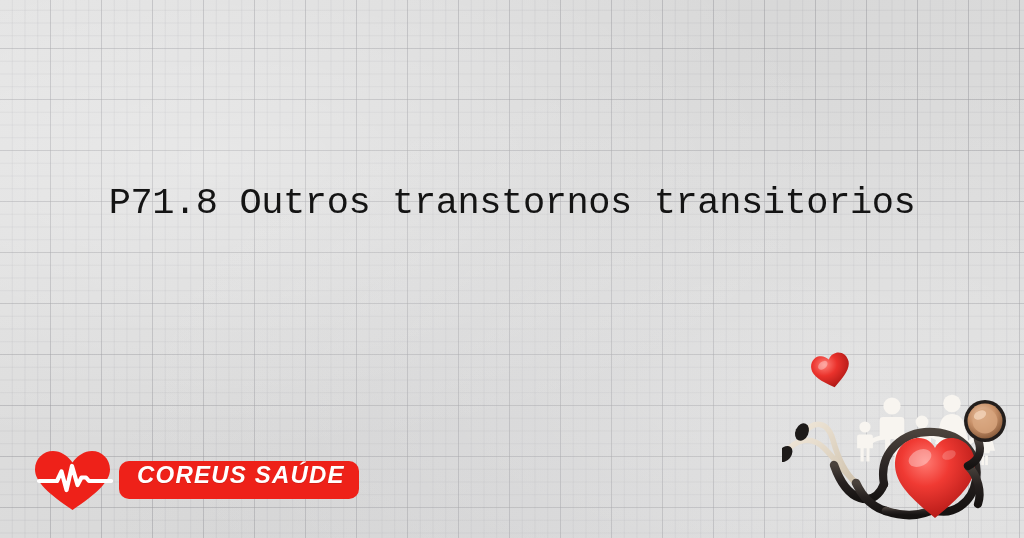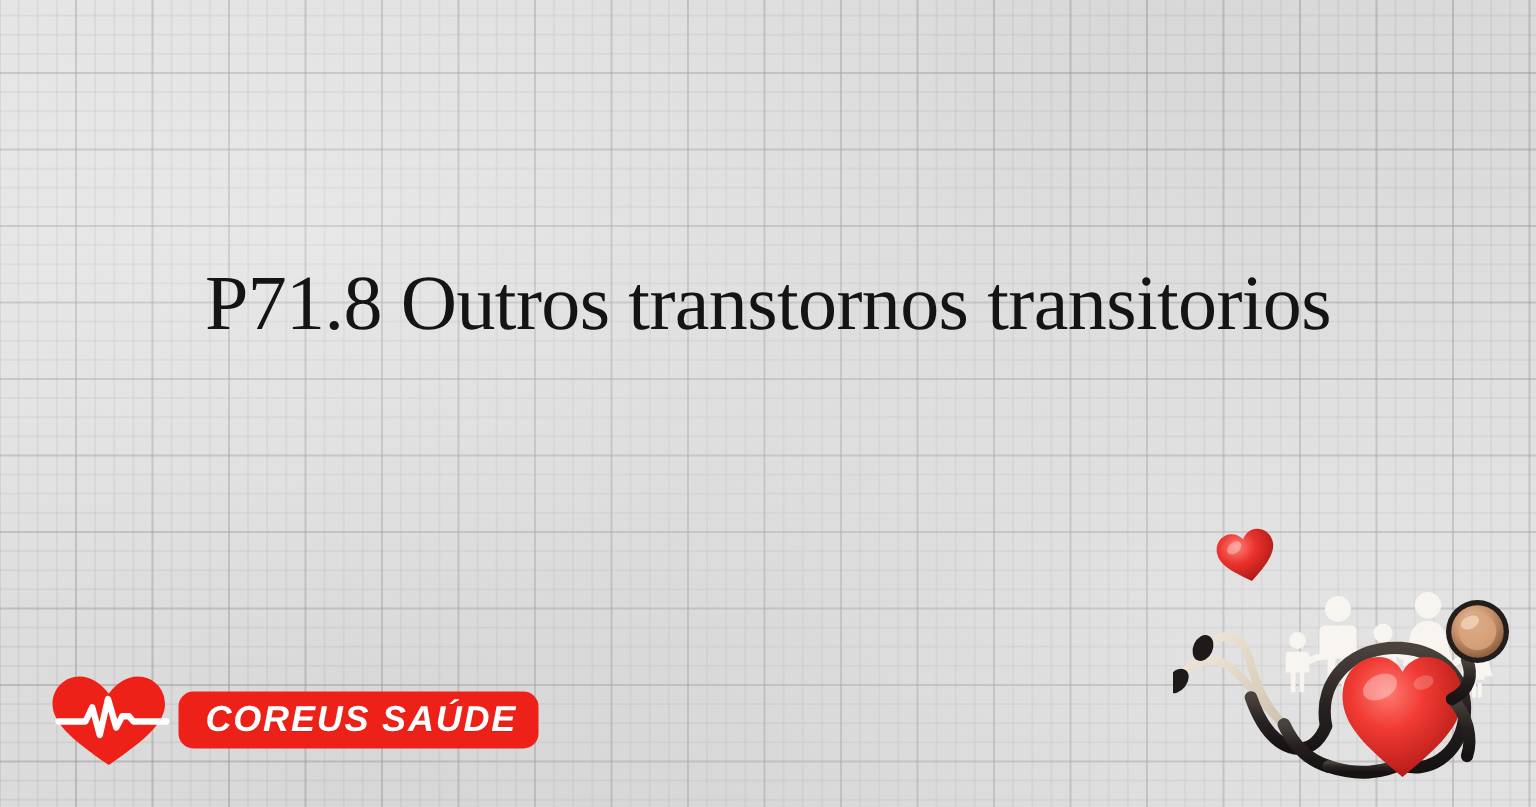--- a/index.html
+++ b/index.html
@@ -56,23 +56,23 @@
     left: 0;
     right: 0;
     top: 172px;
     text-align: center;
     padding: 0 28px;
     box-sizing: border-box;
   }
   .title-line {
     display: block;
     color: #141414;
-    font-family: Liberation Serif, serif;
+    font-family: Liberation Mono, monospace;
     font-weight: 400;
-    font-size: 52px;
+    font-size: 37px;
     line-height: 62px;
     letter-spacing: -0.4px;
     white-space: nowrap;
   }
 
   
   #brand-logo {
     position: absolute;
     left: 33px;
     top: 449px;
@@ -88,21 +88,20 @@
   }
   #brand-badge {
     position: absolute;
     left: 86px;
     top: 12px;
     height: 38px;
     min-width: 230px;
     background: #ee2119;
     border-radius: 10px;
     display: flex;
-    align-items: center;
     justify-content: center;
     padding: 0 14px 0 18px;
     box-sizing: border-box;
   }
   #brand-badge-text {
     color: #ffffff;
     font-family: "Liberation Sans", sans-serif;
     font-weight: bold;
     font-style: italic;
     font-size: 24px;

